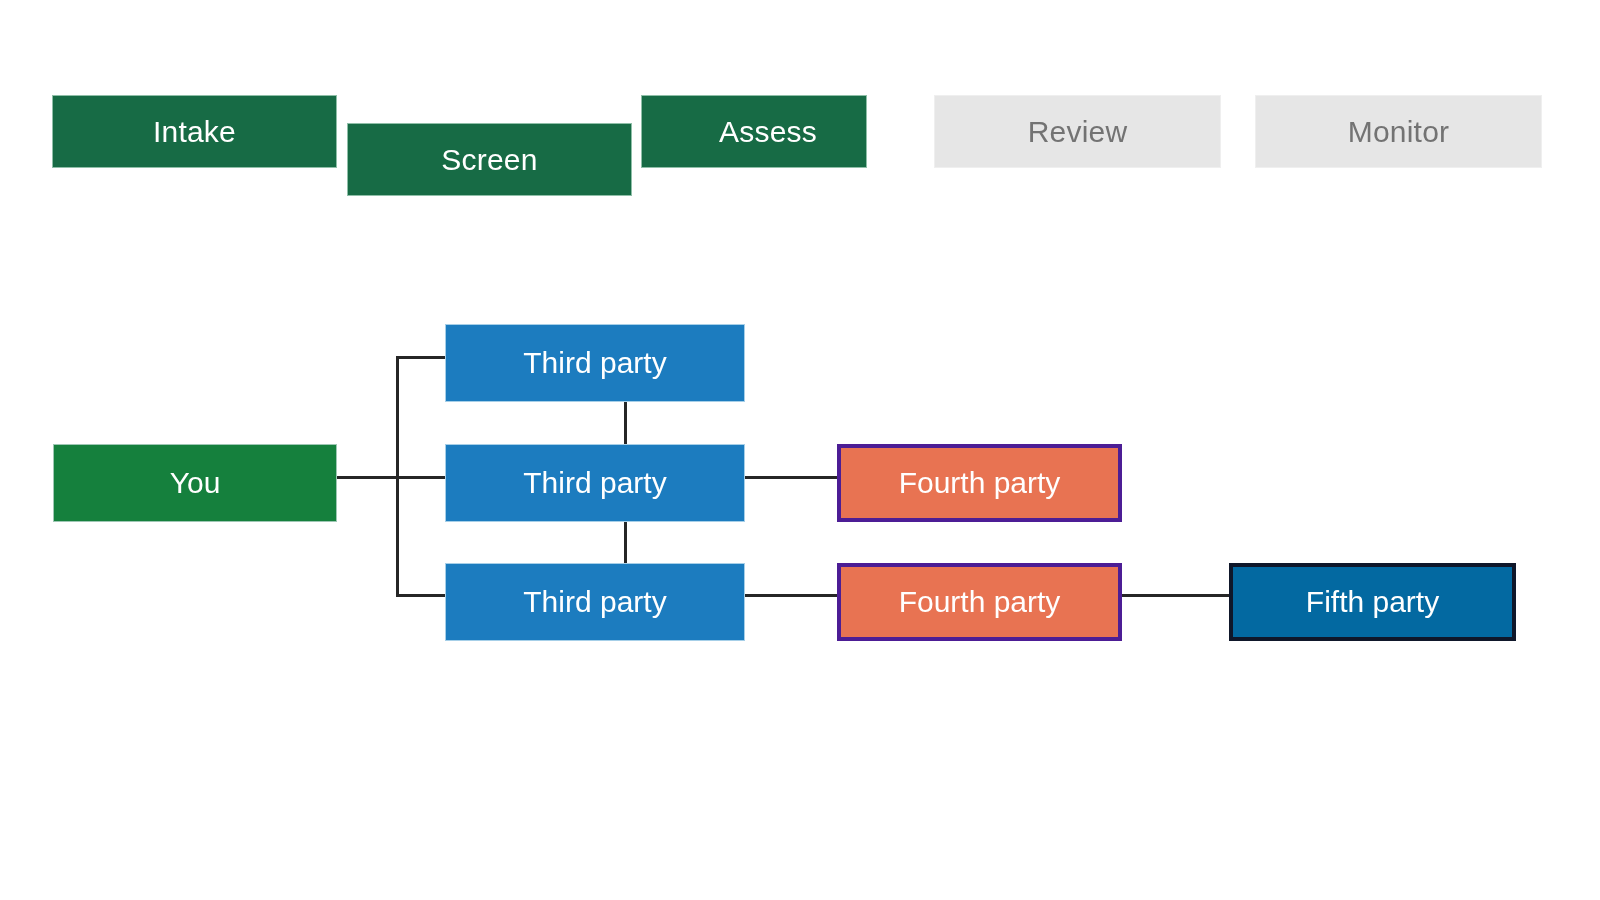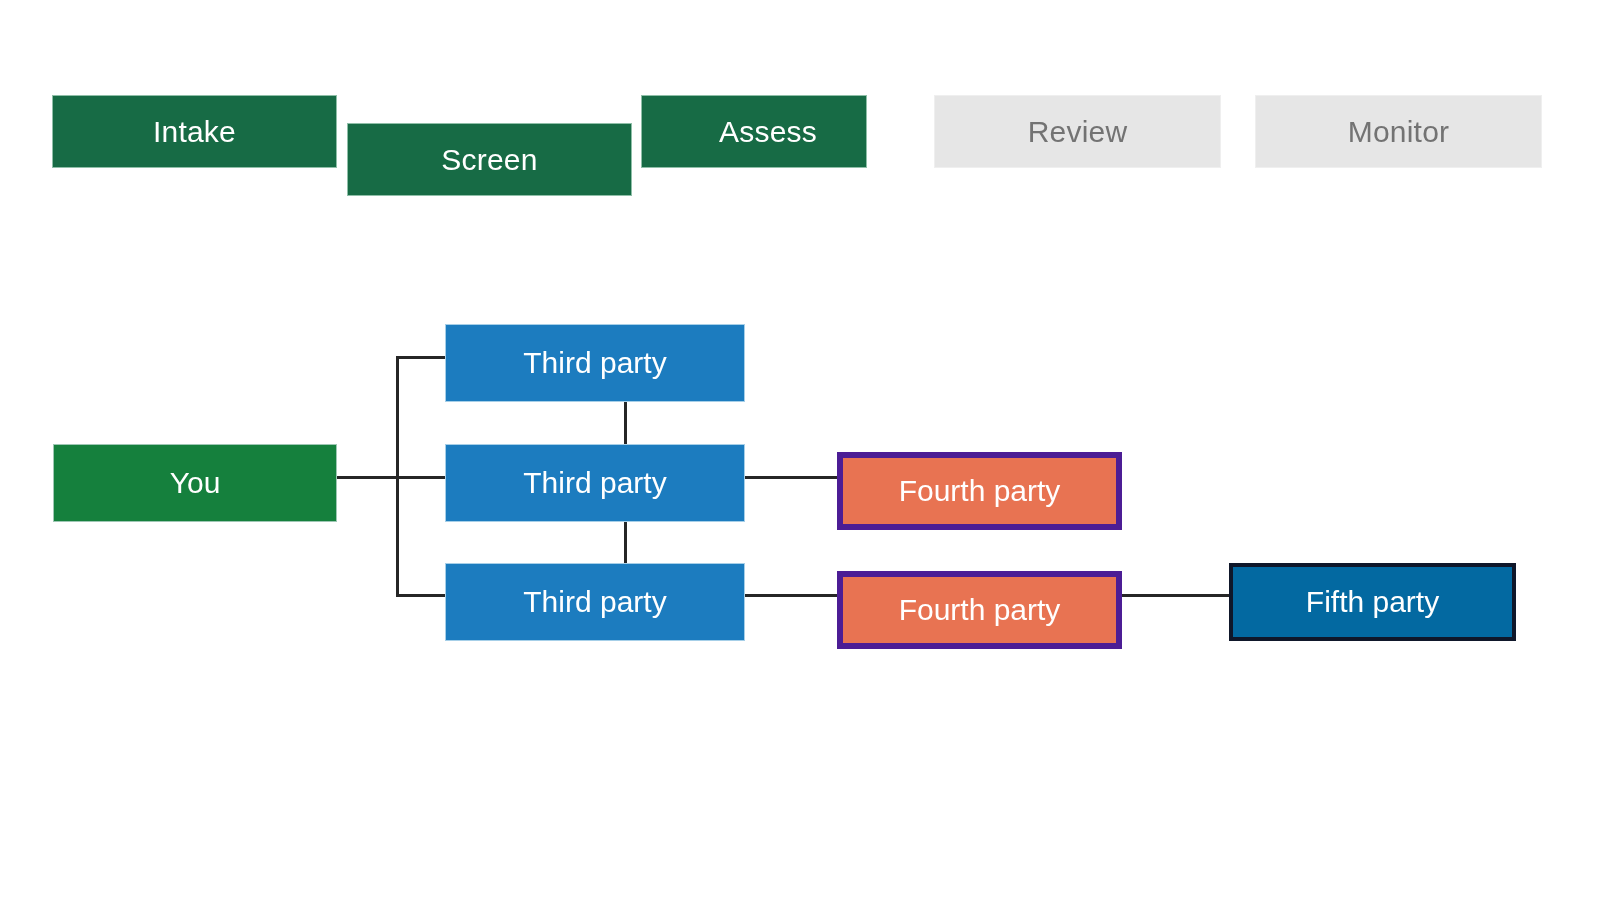--- a/index.html
+++ b/index.html
@@ -54,21 +54,21 @@
     align-items: center;
     justify-content: center;
     box-sizing: border-box;
     font-size: 30px;
     line-height: 1;
     color: #ffffff;
     user-select: none;
   }
   .node.you     { background: #15803d; border: 1px solid #9ec7b4; }
   .node.third   { background: #1C7CBF; border: 1px solid #a6cfe8; }
-  .node.fourth  { background: #E87352; border: 6px solid #4c1d95; margin-top: 8px; }
+  .node.fourth  { background: #E87352; border: 4px solid #4c1d95; }
   .node.fifth   { background: #0369a1; border: 4px solid #0f172a; }
 
   
   .edge {
     position: absolute;
     background: #262626;
   }
   .edge.h { height: 3px; }
   .edge.v { width: 3px; }
 </style>

